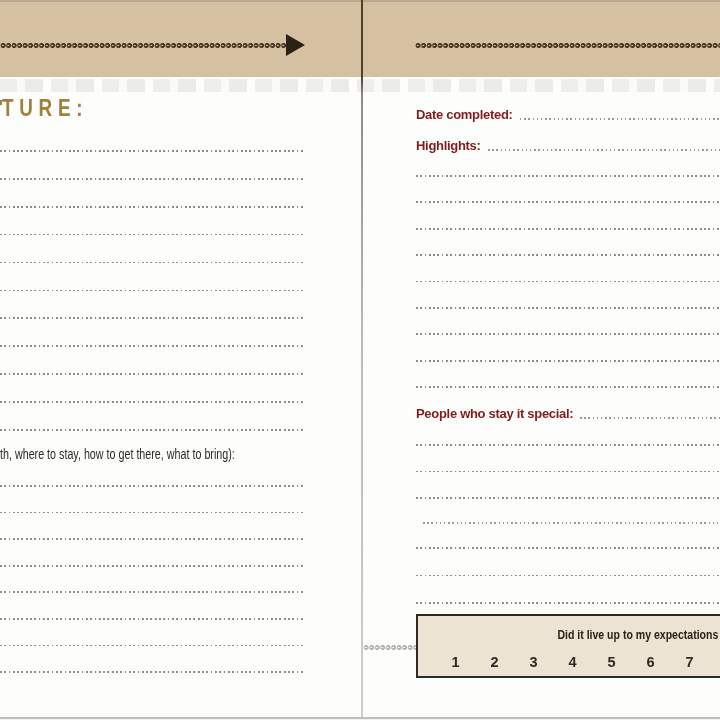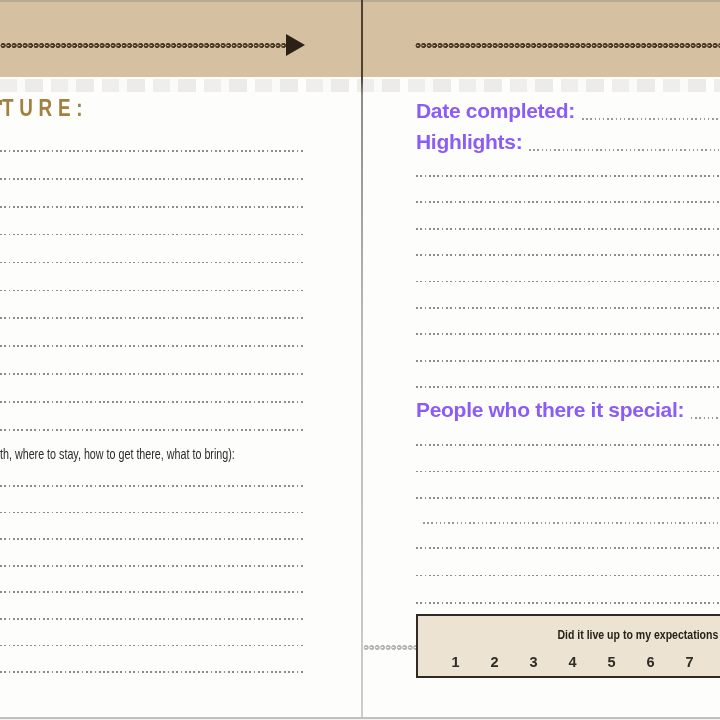--- a/index.html
+++ b/index.html
@@ -66,22 +66,22 @@
     position:absolute; left:0; right:0; height:1.8px;
     background:repeating-linear-gradient(90deg, #8d8d8d 0 1.7px, transparent 1.7px 4.3px);
   }
 
   
   .label-row {
     position:absolute; left:416px; width:304px; height:18px;
     display:flex; align-items:flex-end;
   }
   .label {
-    font-weight:bold; font-size:21px; letter-spacing:-0.3px;
-    color:#8b5cf6; white-space:nowrap; line-height:1.05;
+    font-weight:bold; font-size:13px; letter-spacing:-0.3px;
+    color:#7f1d1d; white-space:nowrap; line-height:1.05;
   }
   .filler {
     flex:1; height:1.8px; margin-left:7px; margin-bottom:2px;
     background:repeating-linear-gradient(90deg, #9a9a9a 0 1.5px, transparent 1.5px 4.2px);
   }
 
   
   .rating-box {
     position:absolute; left:416px; top:614px; width:330px; height:64px;
     background:#ece3d3; border:2.5px solid #2f2a23;
@@ -166,21 +166,21 @@
         <div class="rule" style="top: 227.8px;"></div>
         <div class="rule" style="top: 254.2px;"></div>
         <div class="rule" style="top: 280.6px;"></div>
         <div class="rule" style="top: 307px;"></div>
         <div class="rule" style="top: 333.4px;"></div>
         <div class="rule" style="top: 359.8px;"></div>
         <div class="rule" style="top: 386.2px;"></div>
       </div>
 
     <div class="label-row" style="top:403px;">
-      <span class="label">People who there it special:</span>
+      <span class="label">People who stay it special:</span>
       <span class="filler"></span>
     </div>
 
     <div class="rulegroup right">
         <div class="rule" style="top: 444px;"></div>
         <div class="rule" style="top: 470.5px;"></div>
         <div class="rule" style="top: 497px;"></div>
       </div>
 
     <div class="label-row" style="top:508px;">

